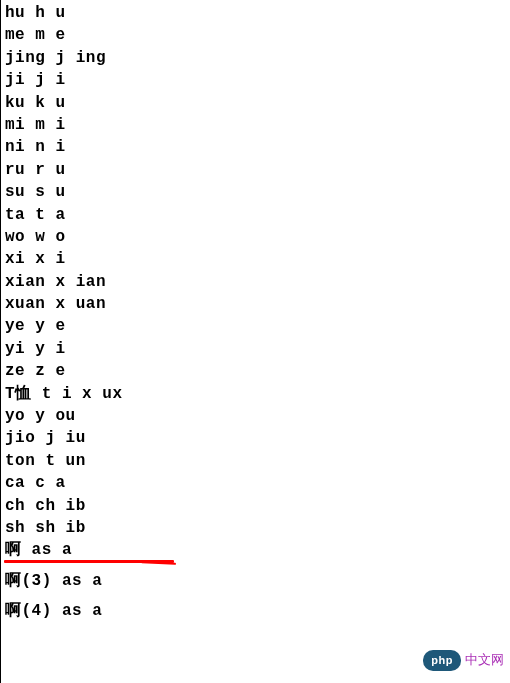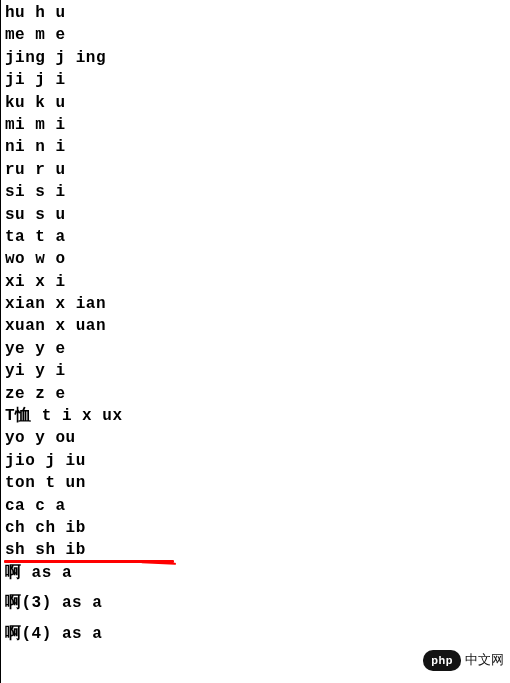--- a/index.html
+++ b/index.html
@@ -50,48 +50,47 @@
     .watermark {
       position: absolute;
       right: 6px;
       bottom: 12px;
       display: flex;
       align-items: center;
       gap: 4px;
       opacity: 0.92;
     }
     .wm-badge {
-      background: #000000;
+      background: #0c4a6e;
       color: #fff;
       font-family: Arial, sans-serif;
       font-weight: bold;
       font-size: 11px;
       padding: 3px 8px;
       border-radius: 10px;
       letter-spacing: 0.5px;
     }
     .wm-text {
       font-family: "Microsoft YaHei", Arial, sans-serif;
       font-size: 13px;
-      color: #000000;
+      color: #a21caf;
     }
   </style>
 </head>
 <body>
 
 <div class="content" id="content">
     <div class="line">hu h u</div>
     <div class="line">me m e</div>
     <div class="line">jing j ing</div>
     <div class="line">ji j i</div>
     <div class="line">ku k u</div>
     <div class="line">mi m i</div>
     <div class="line">ni n i</div>
     <div class="line">ru r u</div>
-    <div class="line">si s i</div>
     <div class="line">su s u</div>
     <div class="line">ta t a</div>
     <div class="line">wo w o</div>
     <div class="line">xi x i</div>
     <div class="line">xian x ian</div>
     <div class="line">xuan x uan</div>
     <div class="line">ye y e</div>
     <div class="line">yi y i</div>
     <div class="line">ze z e</div>
     <div class="line">T恤 t i x ux</div>

